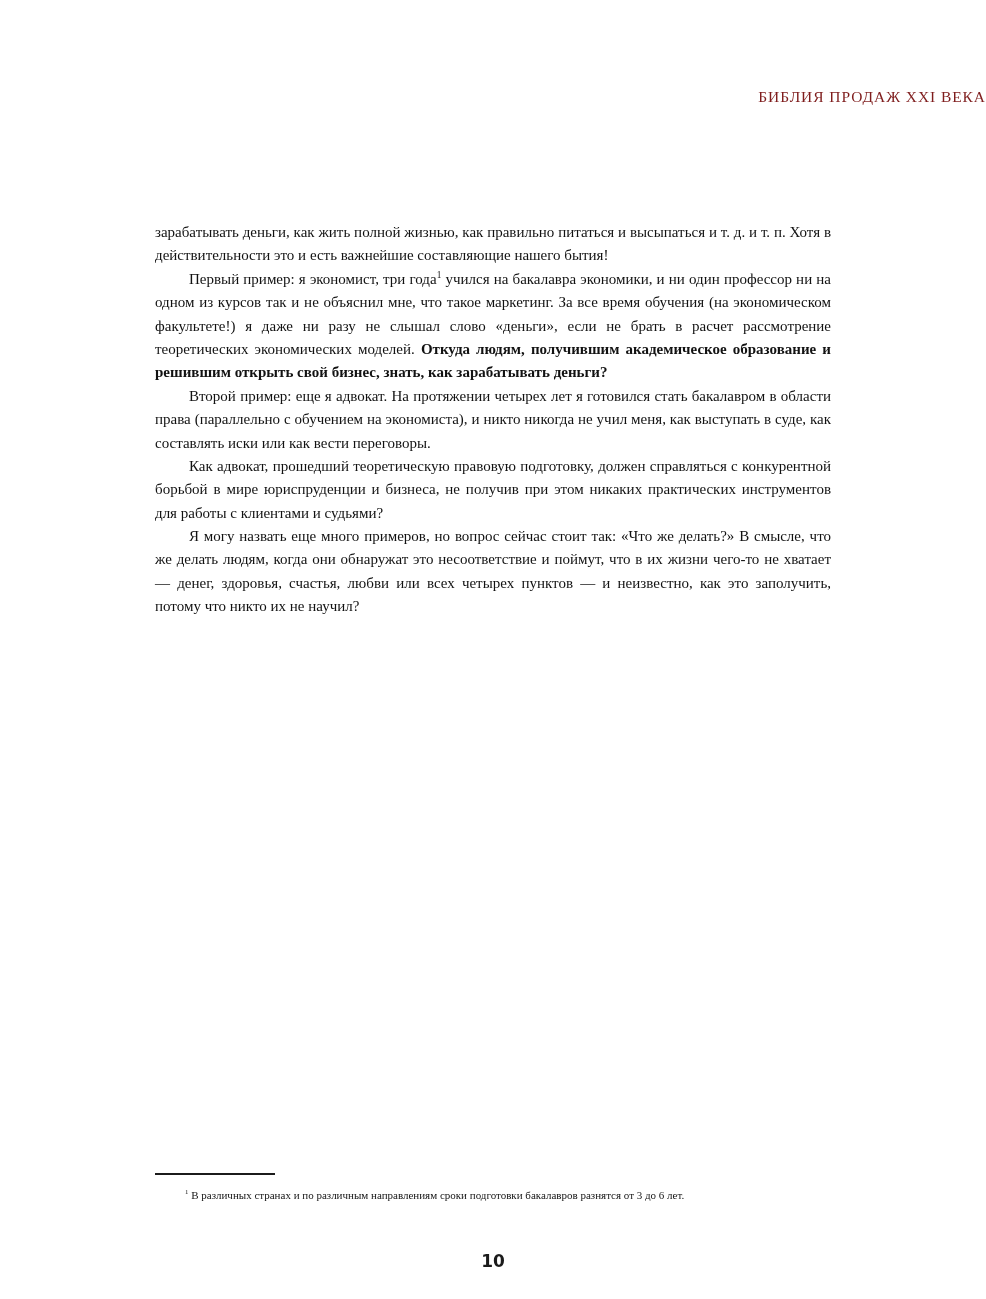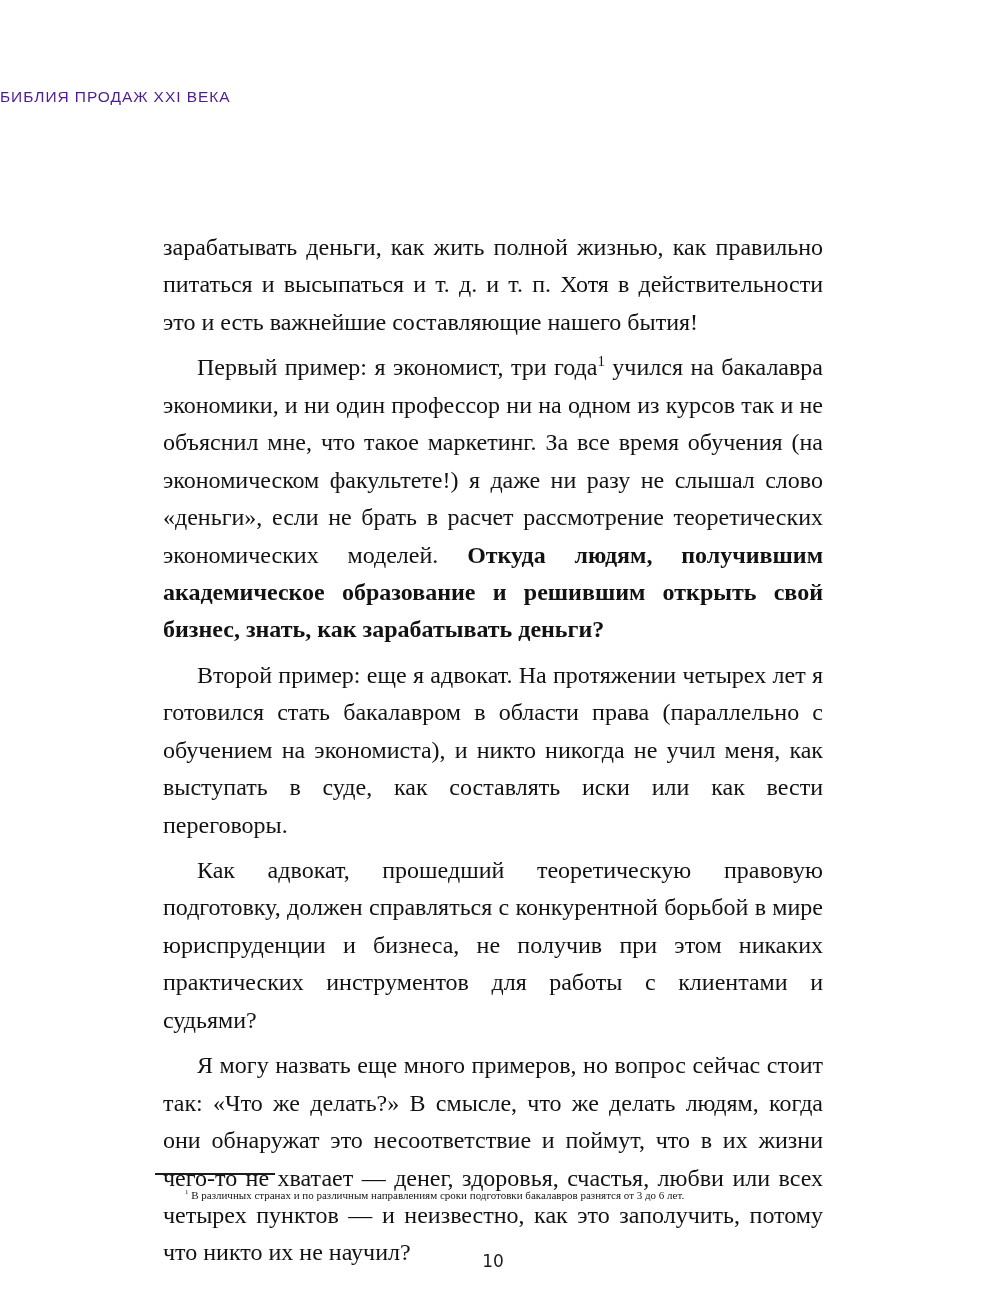--- a/index.html
+++ b/index.html
@@ -16,37 +16,37 @@
     overflow: hidden;
   }
   .page {
     width: 986px;
     height: 1299px;
     box-sizing: border-box;
     padding: 0;
     position: relative;
   }
   .running-head {
-    text-align: left;
-    font-family: Liberation Sans, sans-serif;
+    text-align: right;
+    font-family: Liberation Serif, serif;
     font-size: 15.5px;
     letter-spacing: 0.06em;
-    color: #4c1d95;
+    color: #7f1d1d;
     margin-top: 88px;
     font-weight: 500;
   }
   .body-col {
     position: absolute;
     left: 155px;
     top: 133px;
     width: 676px;
   }
   p.para {
-    margin: 8px;
-    font-size: 24px;
+    margin: 0;
+    font-size: 15px;
     line-height: 1.56;
     text-align: justify;
     text-justify: inter-word;
     hyphens: manual;
     color: #121212;
   }
   p.indent {
     text-indent: 34px;
   }
   .bold {
@@ -82,20 +82,21 @@
   }
   .page-number {
     position: absolute;
     left: 0;
     right: 0;
     top: 1163px;
     text-align: center;
     font-family: "DejaVu Sans", sans-serif;
     font-size: 17px;
     color: #1b1b1b;
+    font-weight: bold;
   }
 </style>
 </head>
 <body>
 
 <div class="page">
 
   <div class="running-head">БИБЛИЯ ПРОДАЖ XXI ВЕКА</div>
 
   <div class="body-col">

